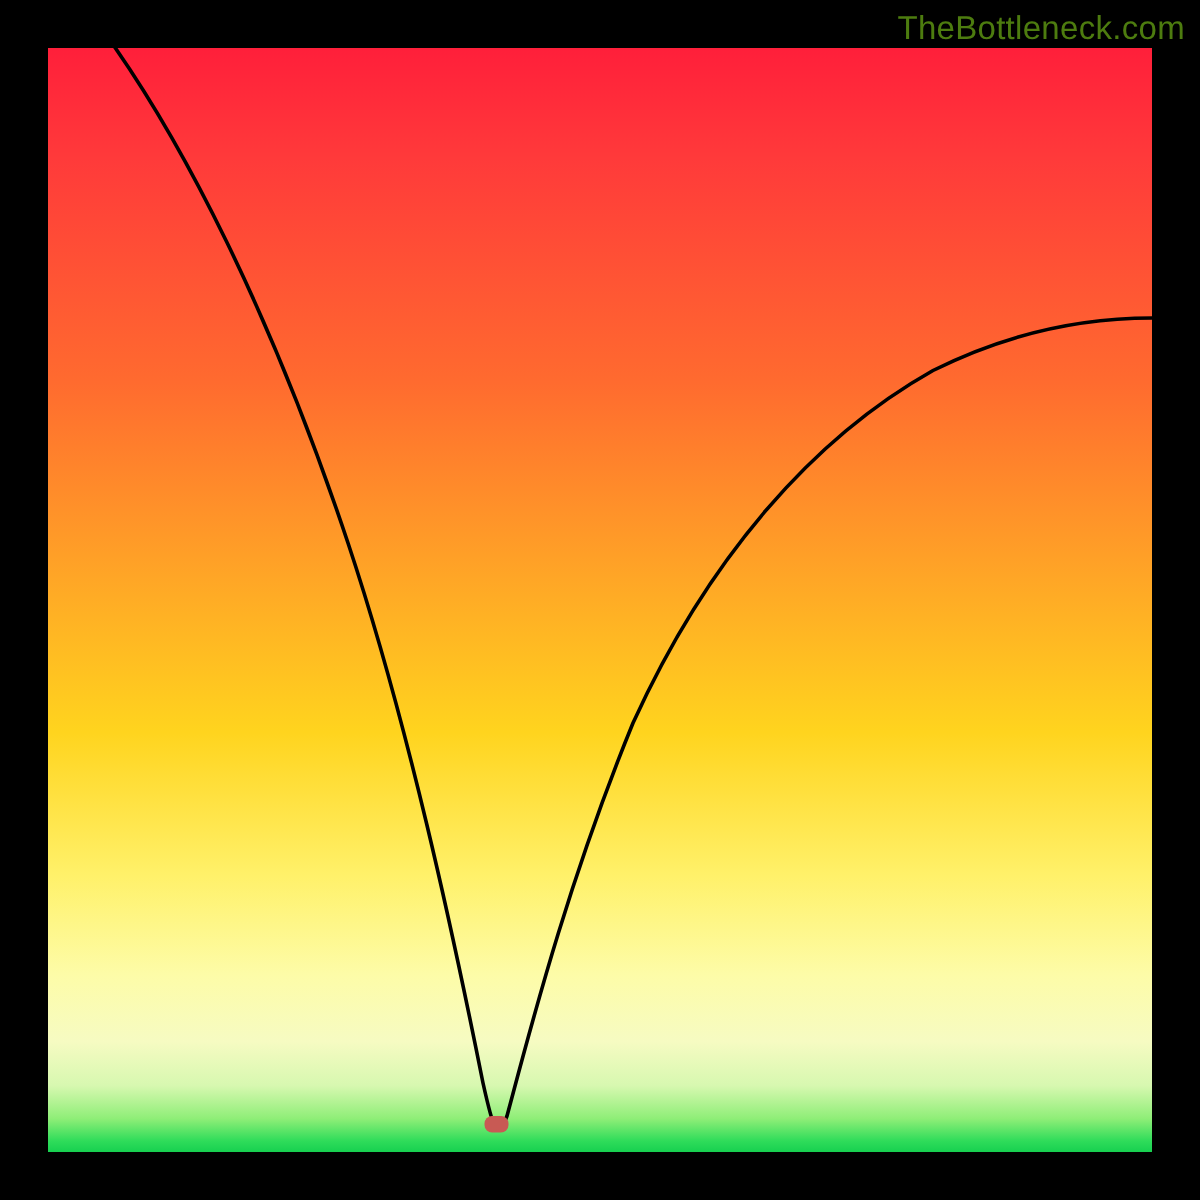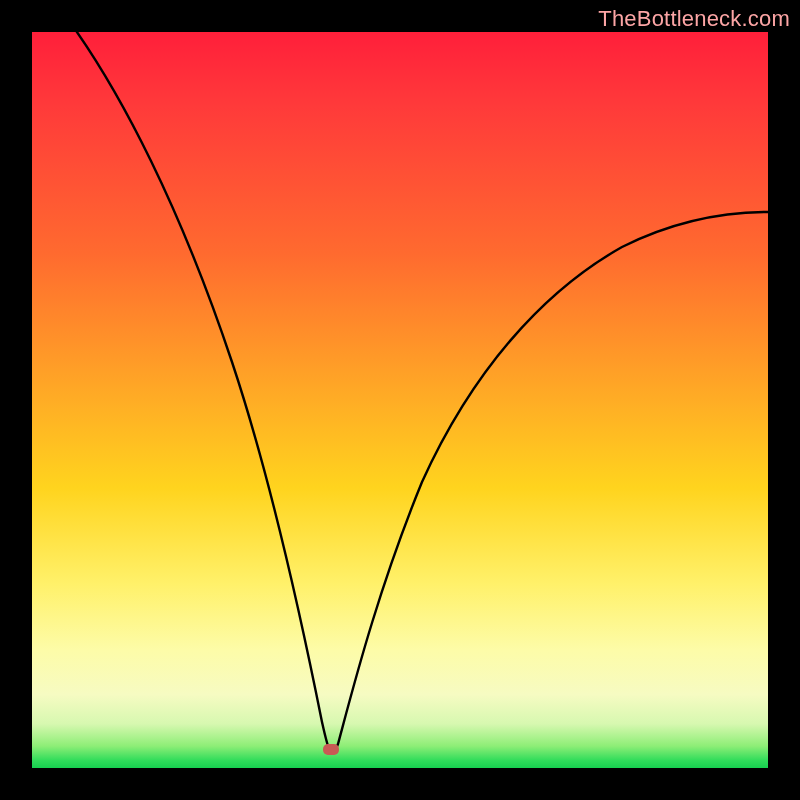--- a/index.html
+++ b/index.html
@@ -39,21 +39,21 @@
       #d7f8b0 94%,
       #8eee77 97%,
       #2fdc5a 99%,
       #17d050 100%
     );
   }
   .watermark {
     position: absolute;
     top: 6px;
     right: 10px;
-    color: #fca5a5;
+    color: #4d7c0f;
     font-size: 22px;
     font-weight: 500;
     letter-spacing: 0.2px;
     user-select: none;
   }
   svg.curve {
     position: absolute;
     left: 0;
     top: 0;
     width: 736px;

